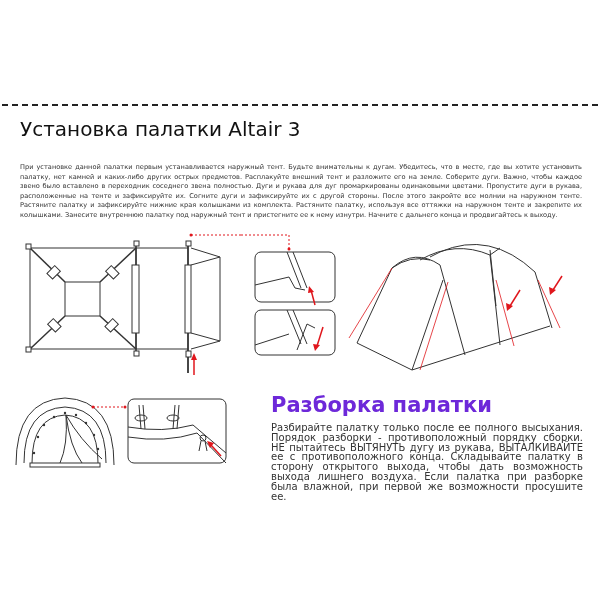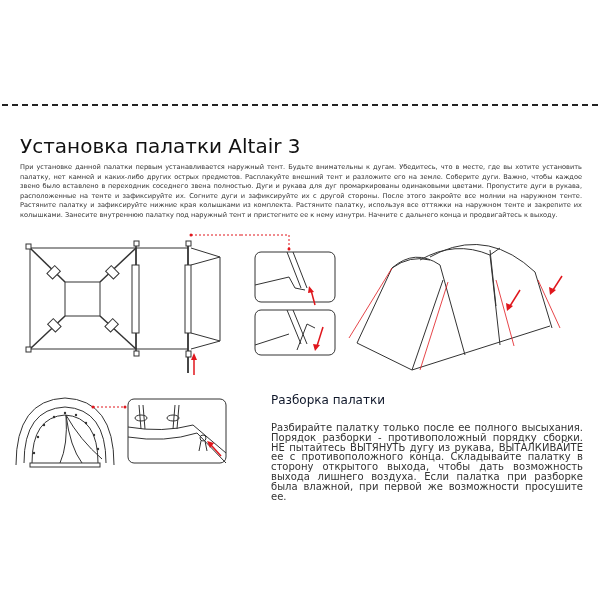--- a/index.html
+++ b/index.html
@@ -5,31 +5,31 @@
     html, body { margin: 0; padding: 0; background: #ffffff; }
     body {
       width: 600px; height: 600px; position: relative; overflow: hidden;
       font-family: "DejaVu Sans", sans-serif; color: #1a1a1a;
     }
     .dash-line {
       position: absolute; left: 2px; top: 104px; width: 596px; height: 0;
       border-top: 2px dashed #222;
     }
     .title1 {
-      position: absolute; left: 20px; top: 134px;
+      position: absolute; left: 20px; top: 117px;
       font-size: 20px; font-weight: 500; letter-spacing: 0px; color: #111;
       white-space: nowrap;
     }
     .para1 {
       position: absolute; left: 20px; top: 163px; width: 562px;
       font-size: 6.6px; line-height: 9.6px; color: #333; text-align: justify;
     }
     .title2 {
       position: absolute; left: 271px; top: 393px;
-      font-size: 12px; font-weight: 400; color: #0f172a; white-space: nowrap;
+      font-size: 21px; font-weight: 700; color: #6d28d9; white-space: nowrap;
     }
     .para2 {
       position: absolute; left: 271px; top: 423px; width: 312px;
       font-size: 10px; line-height: 9.8px; color: #333; text-align: justify;
     }
     svg { position: absolute; overflow: visible; }
   </style>
 </head>
 <body>
 

